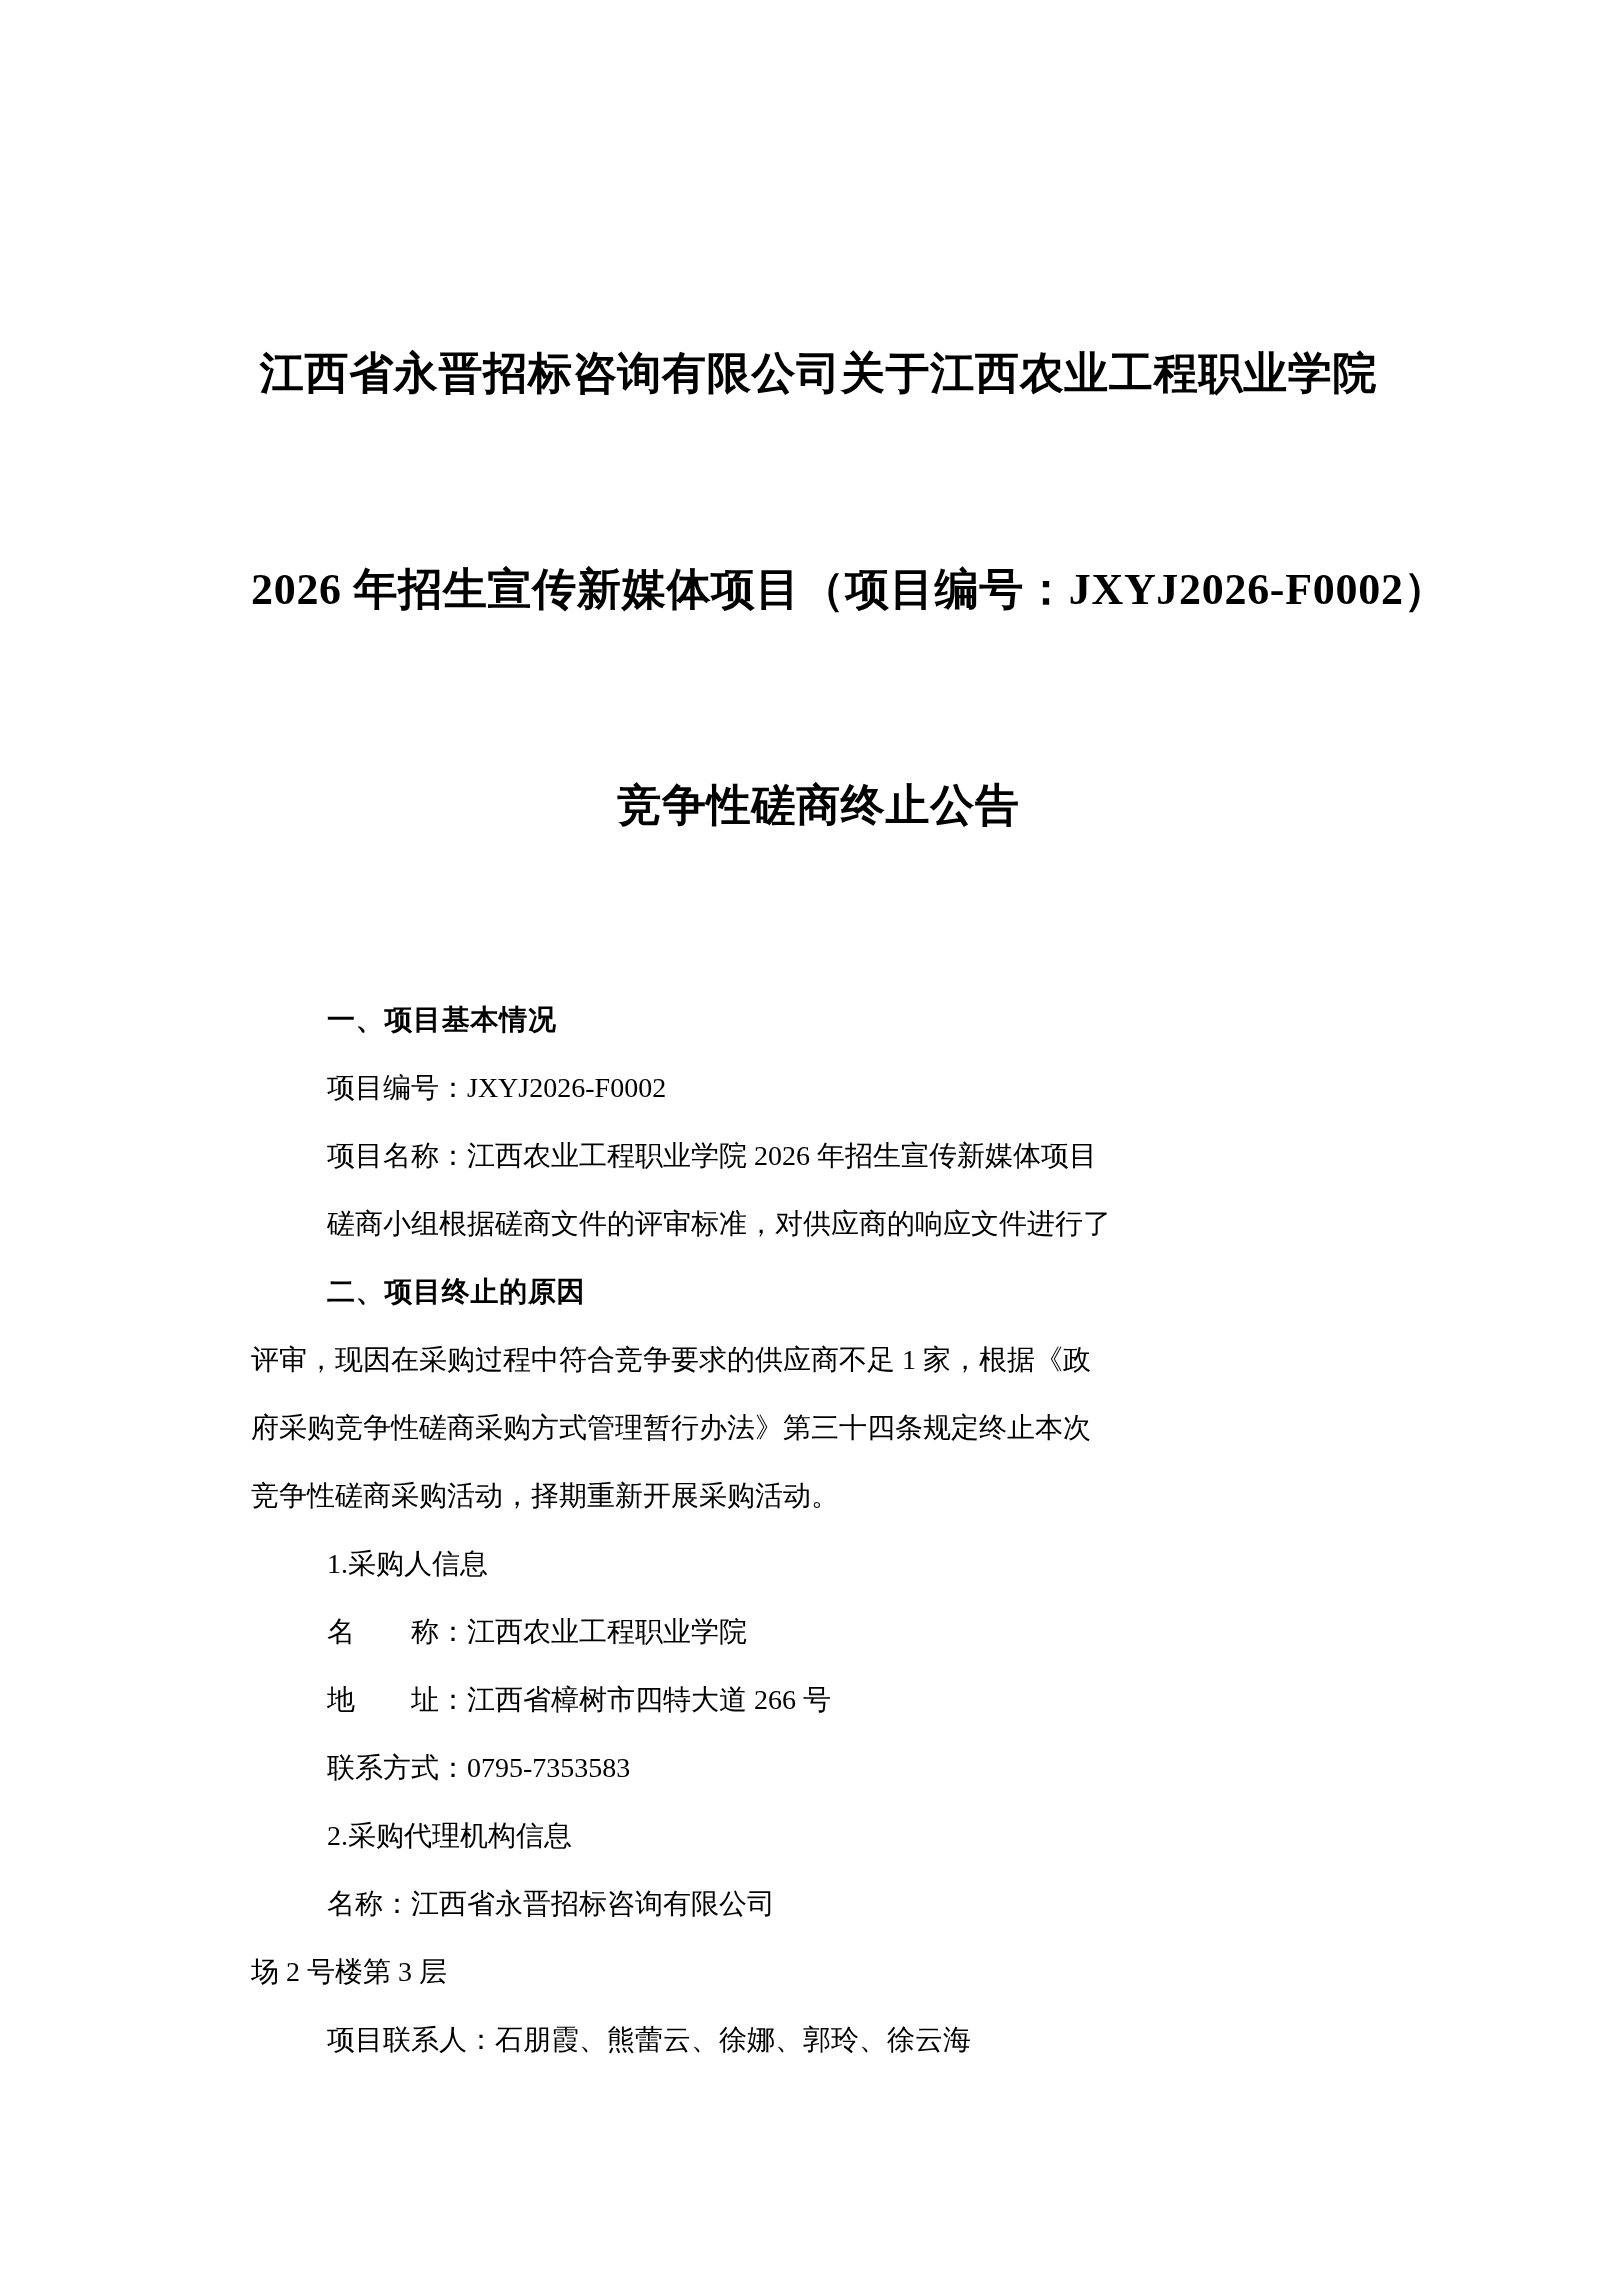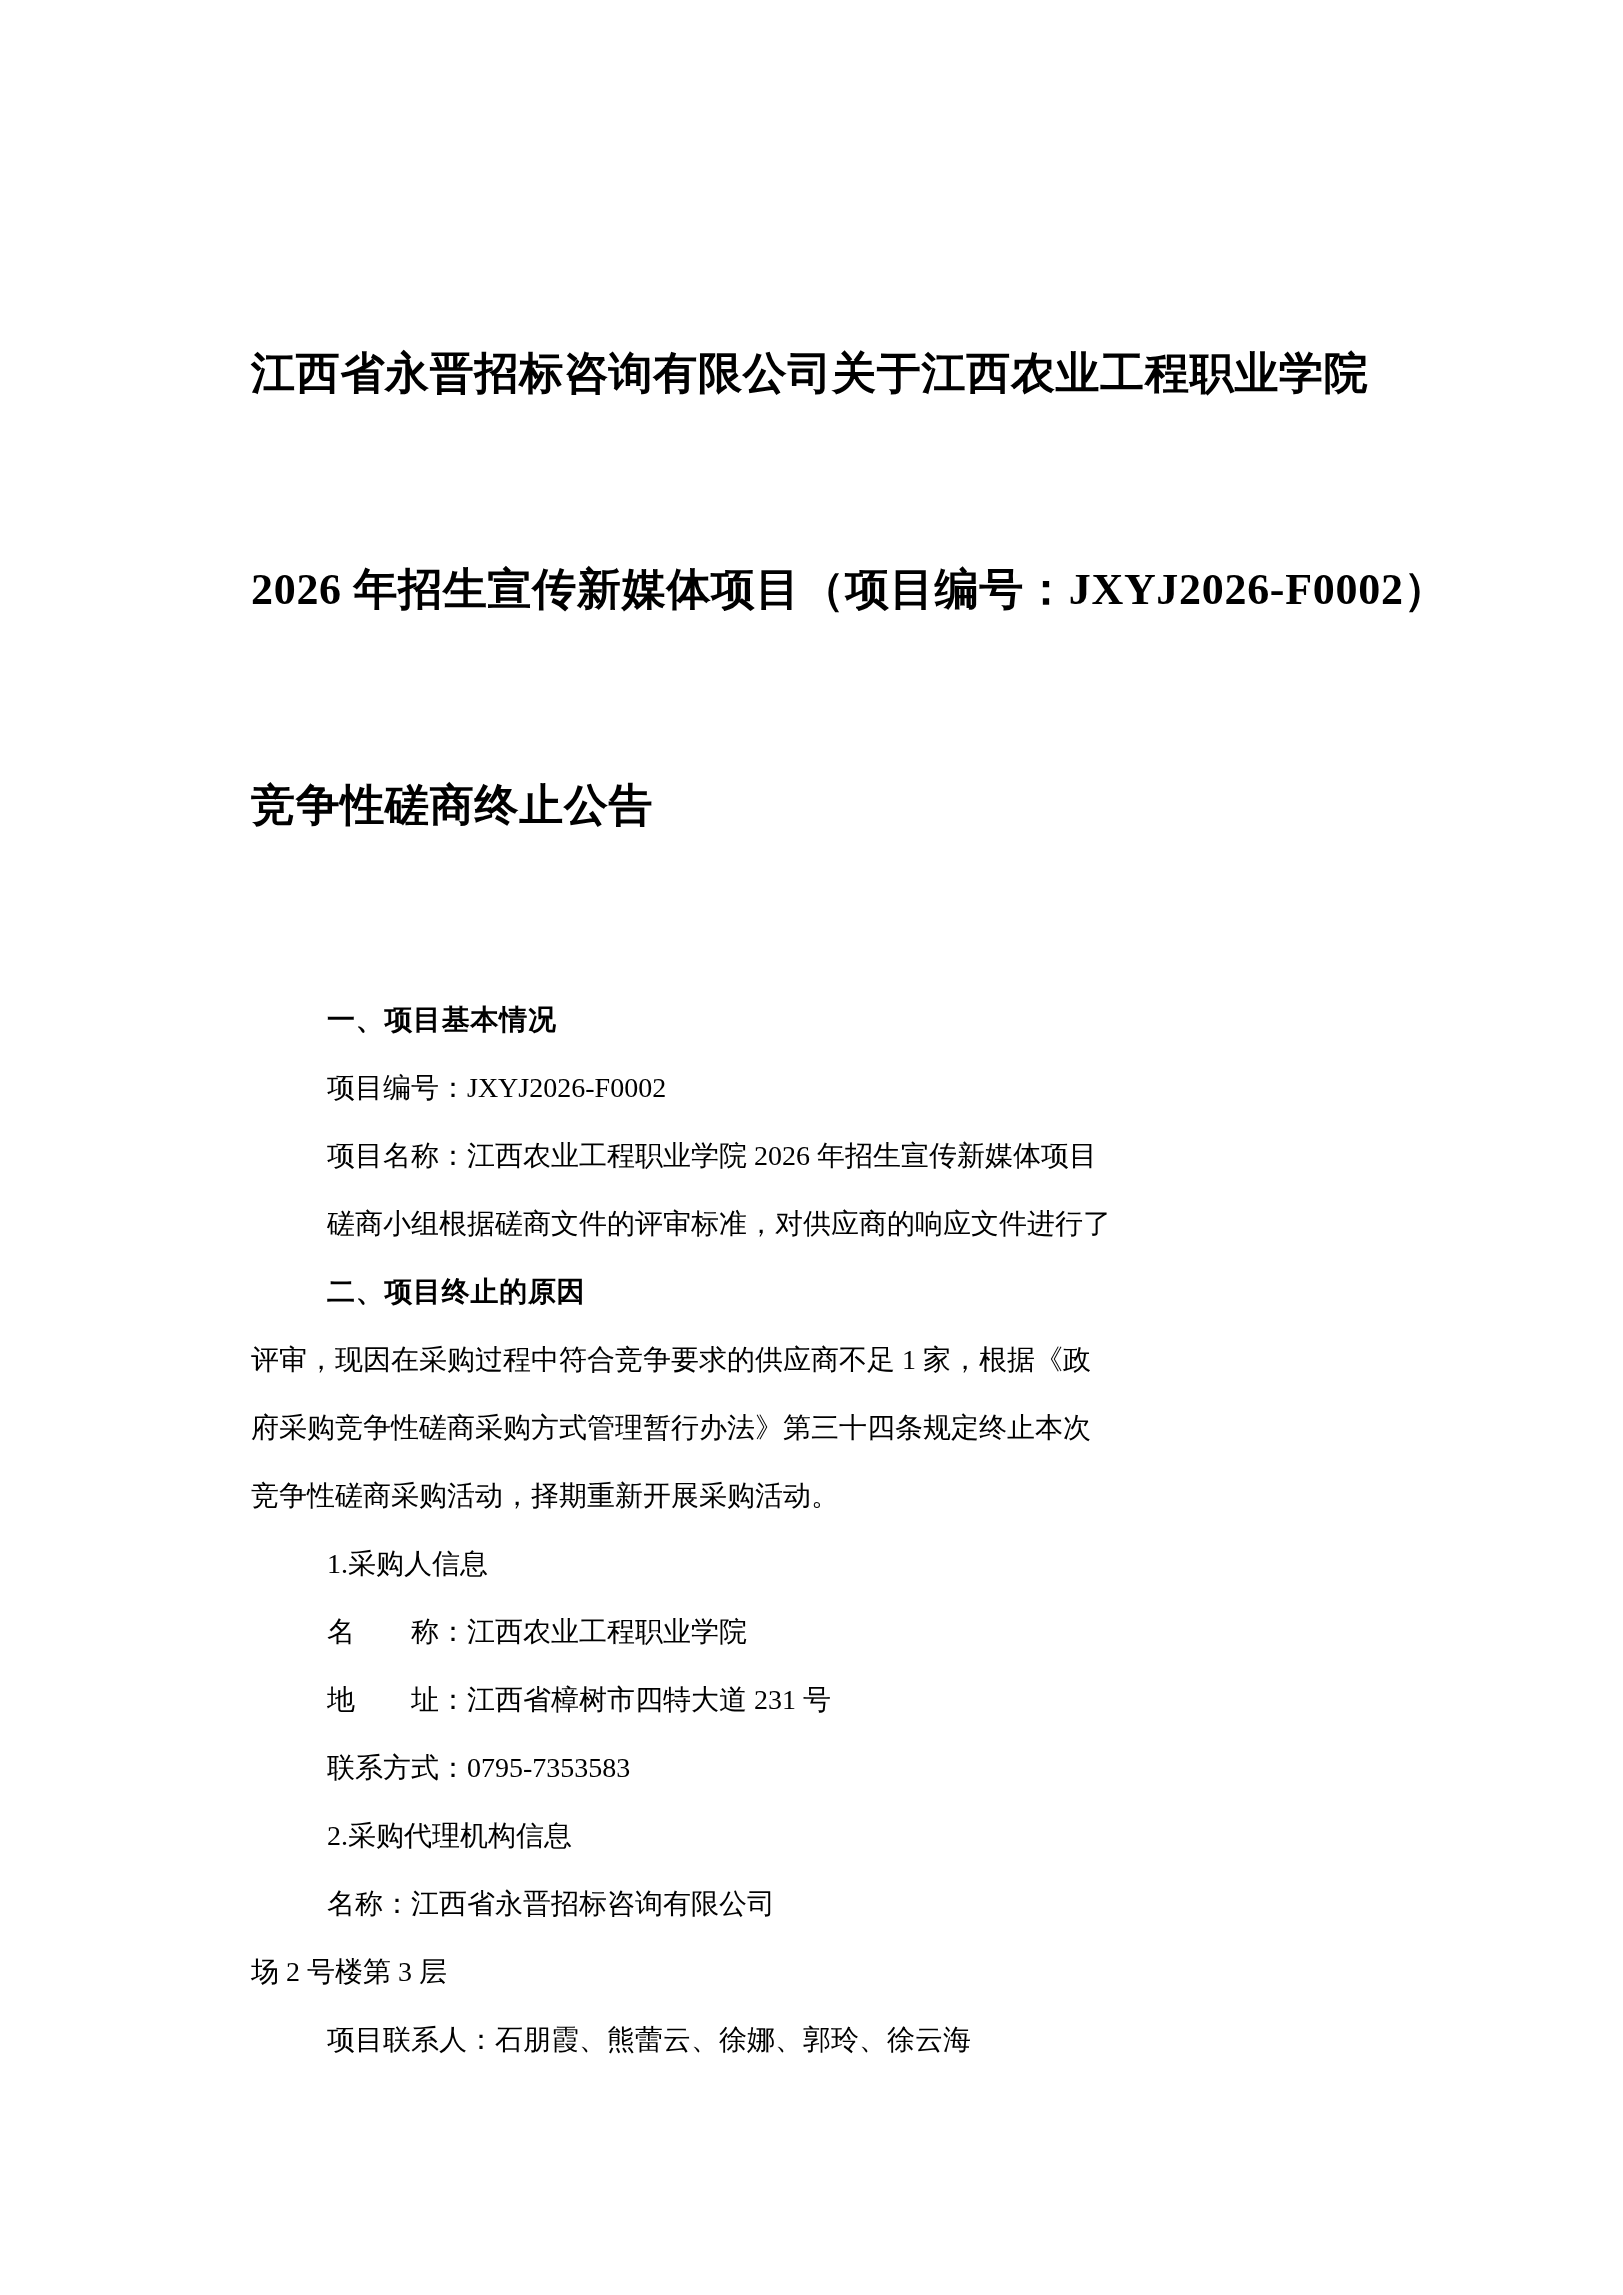--- a/index.html
+++ b/index.html
@@ -16,21 +16,21 @@
     font-family: "Liberation Serif", "DejaVu Serif", serif;
     color: #000000;
   }
   .content {
     position: absolute;
     top: 194px;
     left: 251px;
     width: 1135px;
   }
   .doc-title {
-    text-align: left;
+    text-align: center;
     font-weight: bold;
     font-size: 44px;
     line-height: 72px;
     letter-spacing: 0.7px;
     white-space: pre;
   }
   .line {
     font-size: 28px;
     line-height: 68px;
     white-space: pre;
@@ -61,21 +61,21 @@
 
     <div class="line indent">磋商小组根据磋商文件的评审标准，对供应商的响应文件进行了</div>
     <div class="line heading indent">二、项目终止的原因</div>
     <div class="line">评审，现因在采购过程中符合竞争要求的供应商不足 1 家，根据《政</div>
     <div class="line">府采购竞争性磋商采购方式管理暂行办法》第三十四条规定终止本次</div>
     <div class="line">竞争性磋商采购活动，择期重新开展采购活动。</div>
 
 
     <div class="line indent">1.采购人信息</div>
     <div class="line indent">名　　称：江西农业工程职业学院</div>
-    <div class="line indent">地　　址：江西省樟树市四特大道 231 号</div>
+    <div class="line indent">地　　址：江西省樟树市四特大道 266 号</div>
     <div class="line indent">联系方式：0795-7353583</div>
 
     <div class="line indent">2.采购代理机构信息</div>
     <div class="line indent">名称：江西省永晋招标咨询有限公司</div>
     <div class="line">场 2 号楼第 3 层</div>
     <div class="line indent">项目联系人：石朋霞、熊蕾云、徐娜、郭玲、徐云海</div>
 
   </div>
 </div>
 

